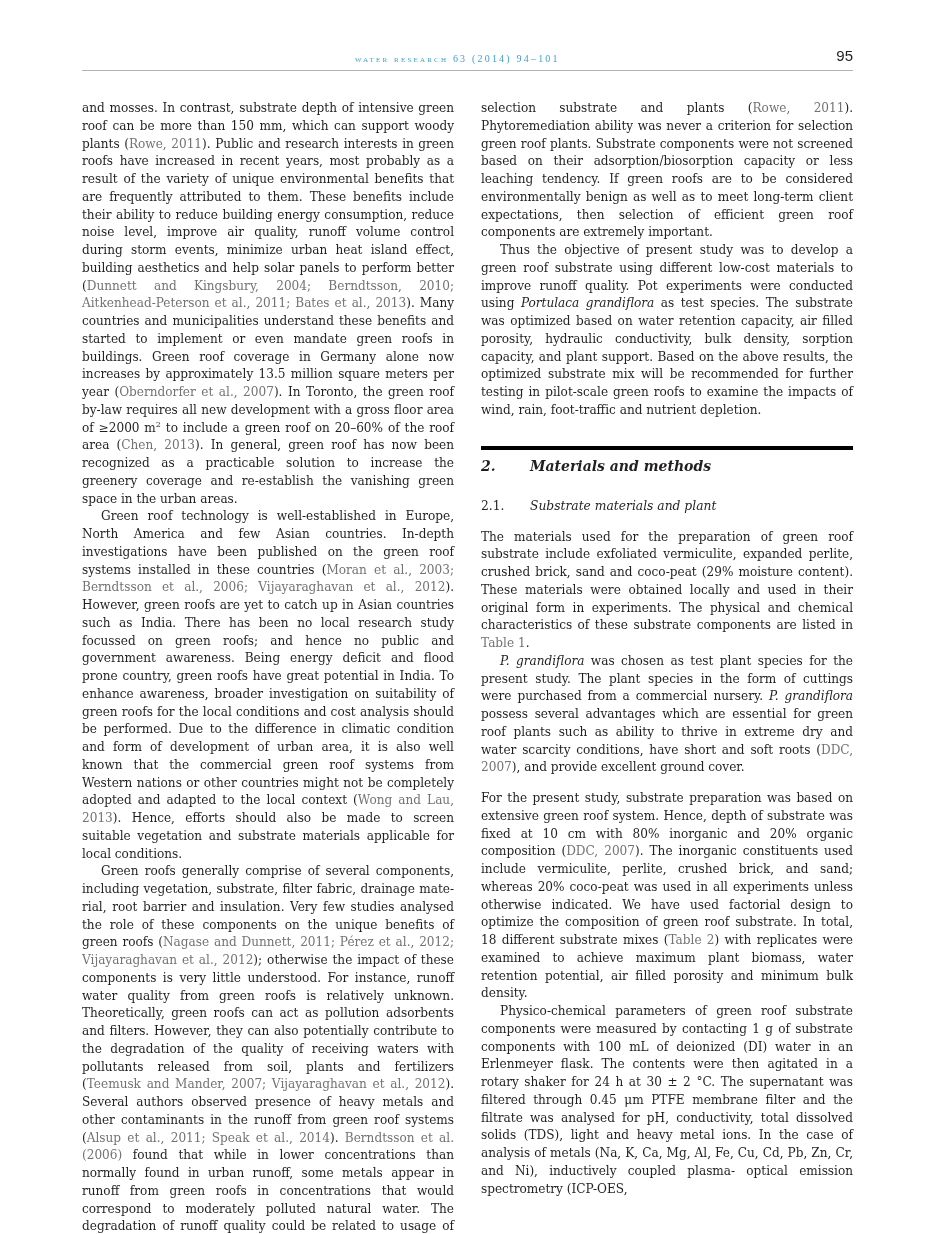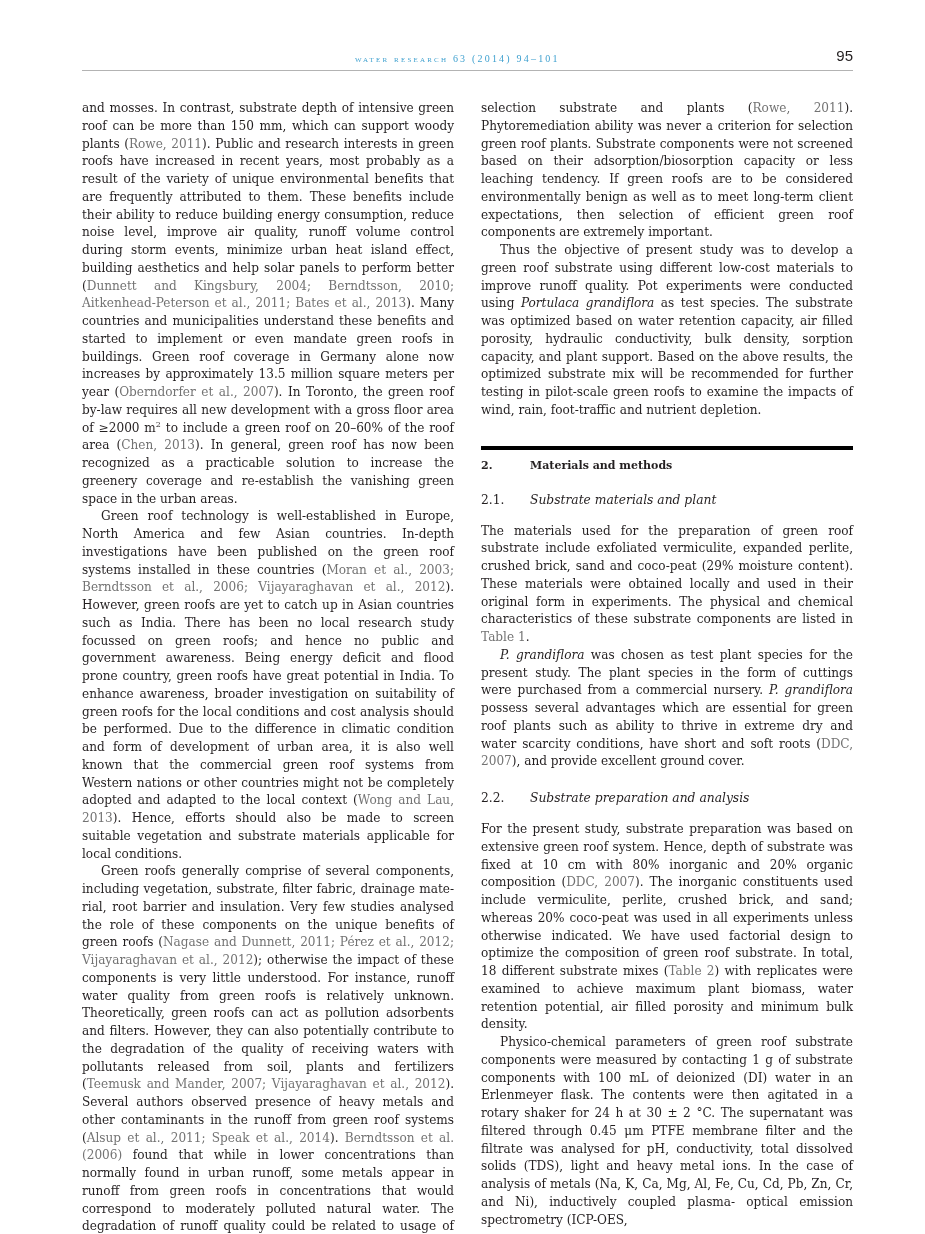--- a/index.html
+++ b/index.html
@@ -14,24 +14,24 @@
               font-family: "Liberation Sans", sans-serif; color: #231f20; }
   .col { position: absolute; top: 100px; width: 372px; font-size: 12.1px; line-height: 17.75px;
          text-align: justify; hyphens: manual; }
   .col.left { left: 82px; }
   .col.right { left: 481px; }
   .col p { margin: 0; }
   .col p.indent { text-indent: 19px; }
   .ref { color: #737373; }
   em { font-style: italic; }
   .sec-rule { border-top: 4.5px solid #000; margin-top: 26px; }
-  .sec-head { font-family: "DejaVu Serif", serif; font-weight: bold; font-size: 11px;
-              margin-top: 5px; height: 22px; line-height: 22px; }
+  .sec-head { font-family: "DejaVu Serif", serif; font-weight: bold; font-size: 14px;
+              margin-top: 5px; height: 22px; line-height: 22px; font-style: italic; }
   .sec-head .num { display: inline-block; width: 49px; }
-  .subsec-head { font-style: italic; font-size: 12.3px; margin-top: 13px; height: 20px; line-height: 20px; }
+  .subsec-head { font-style: italic; font-size: 12.3px; margin-top: 19px; height: 20px; line-height: 20px; }
   .subsec-head .num { display: inline-block; width: 49px; font-style: normal; }
   .after-head { margin-top: 13px !important; }
   .gap-before { margin-top: 17px !important; }
   sup { font-size: 8px; line-height: 0; vertical-align: super; }
 </style>
 </head>
 <body>
 
 <div class="running-head">
   <span class="journal">water research 63 (2014) 94–101</span>
@@ -53,18 +53,17 @@
 
   <div class="sec-rule"></div>
   <div class="sec-head"><span class="num">2.</span><span>Materials and methods</span></div>
 
   <div class="subsec-head"><span class="num">2.1.</span><span>Substrate materials and plant</span></div>
 
   <p class="after-head"><span>The materials used for the preparation of green roof substrate include exfoliated vermiculite, expanded perlite, crushed brick, sand and coco-peat (29% moisture content). These ma­terials were obtained locally and used in their original form in experiments. The physical and chemical characteristics of these substrate components are listed in </span><a class="ref">Table 1</a><span>.</span></p>
 
   <p class="indent"><em>P. grandiflora</em><span> was chosen as test plant species for the pre­sent study. The plant species in the form of cuttings were purchased from a commercial nursery. </span><em>P. grandiflora</em><span> possess several advantages which are essential for green roof plants such as ability to thrive in extreme dry and water scarcity conditions, have short and soft roots (</span><a class="ref">DDC, 2007</a><span>), and provide excellent ground cover.</span></p>
 
-  <div class="subsec-head gap-before"><span class="num">2.2.</span><span>Substrate preparation and analysis</span></div>
 
   <p class="after-head"><span>For the present study, substrate preparation was based on extensive green roof system. Hence, depth of substrate was fixed at 10 cm with 80% inorganic and 20% organic composi­tion (</span><a class="ref">DDC, 2007</a><span>). The inorganic constituents used include vermiculite, perlite, crushed brick, and sand; whereas 20% coco-peat was used in all experiments unless otherwise indicated. We have used factorial design to optimize the composition of green roof substrate. In total, 18 different substrate mixes (</span><a class="ref">Table 2</a><span>) with replicates were examined to achieve maximum plant biomass, water retention potential, air filled porosity and minimum bulk density.</span></p>
 
   <p class="indent"><span>Physico-chemical parameters of green roof substrate components were measured by contacting 1 g of substrate components with 100 mL of deionized (DI) water in an Erlenmeyer flask. The contents were then agitated in a rotary shaker for 24 h at 30 ± 2 °C. The supernatant was filtered through 0.45 μm PTFE membrane filter and the filtrate was analysed for pH, conductivity, total dissolved solids (TDS), light and heavy metal ions. In the case of analysis of metals (Na, K, Ca, Mg, Al, Fe, Cu, Cd, Pb, Zn, Cr, and Ni), inductively coupled plasma- optical emission spectrometry (ICP-OES,</span></p>
 </div>
 
 </body></html>

